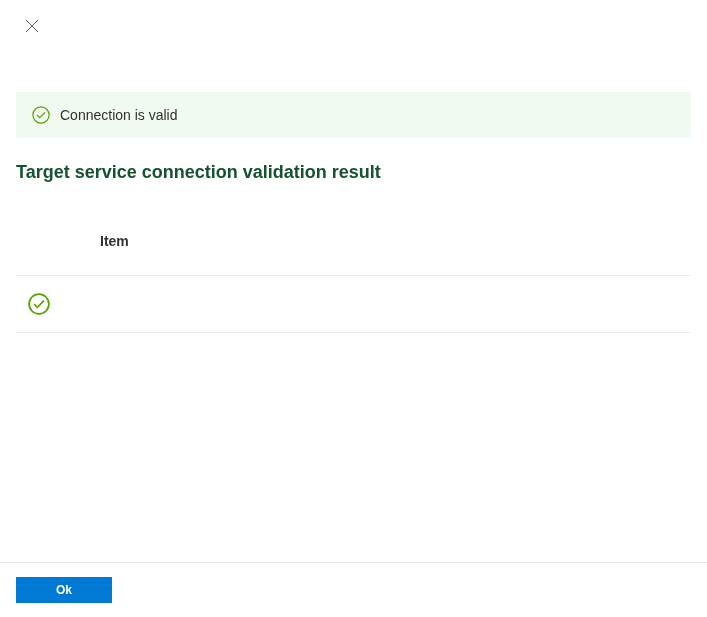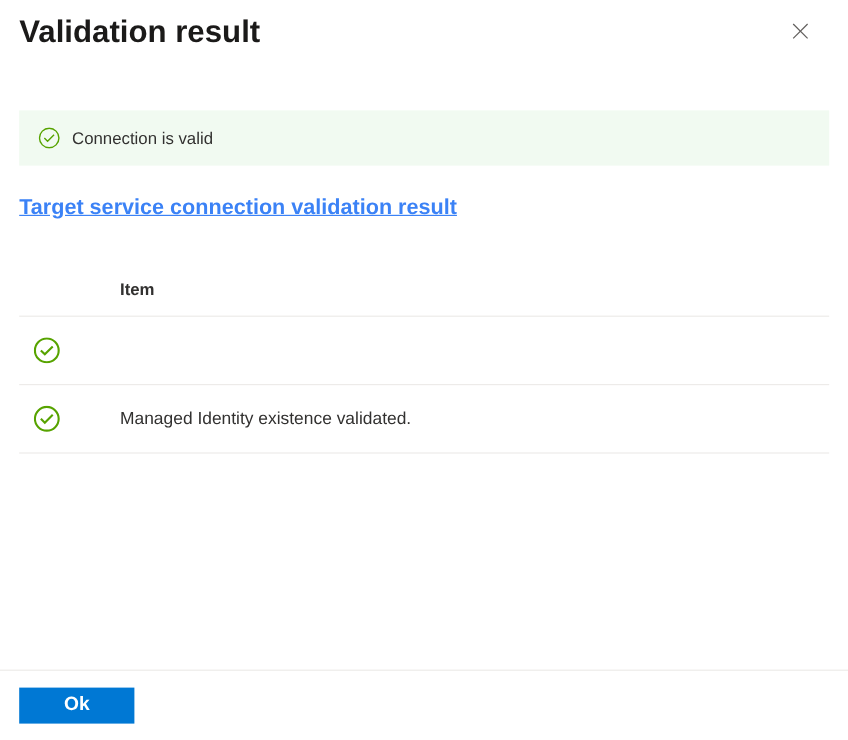--- a/index.html
+++ b/index.html
@@ -61,30 +61,29 @@
     }
     .status-text {
       font-size: 14px;
       color: #323130;
     }
     .section-title {
       font-size: 18px;
       font-weight: 600;
       padding: 0 16px;
       margin-bottom: 40px;
-      color: #3b82f6;
-      text-decoration: underline;
+      color: #14532d;
     }
     .table {
       width: 100%;
       padding: 0 16px;
     }
     .table-header {
       display: flex;
-      padding: 10px 0 14px 0;
+      padding: 10px 0 26px 0;
       border-bottom: 1px solid #edebe9;
     }
     .col-status {
       width: 84px;
       padding-left: 12px;
     }
     .col-item {
       flex: 1;
       font-weight: 600;
       font-size: 14px;
@@ -109,33 +108,32 @@
       bottom: 0;
       left: 0;
       right: 0;
       border-top: 1px solid #edebe9;
       padding: 14px 16px;
     }
     .ok-button {
       background: #0078d4;
       color: #ffffff;
       border: none;
-      font-size: 16px;
+      font-size: 12px;
       font-weight: 600;
       padding: 6px 0;
       width: 96px;
       cursor: pointer;
       font-family: inherit;
     }
   </style>
 </head>
 <body>
 
 <div class="header">
-  <h1 class="title">Validation result</h1>
   <button class="close-btn">
     <svg viewBox="0 0 14 14" fill="none" stroke="currentColor" stroke-width="1">
       <line x1="1" y1="1" x2="13" y2="13"></line>
       <line x1="13" y1="1" x2="1" y2="13"></line>
     </svg>
   </button>
 </div>
 
 <div class="status-banner">
   <svg class="check-icon" viewBox="0 0 20 20">
@@ -157,26 +155,17 @@
     <div class="col-status">
       <svg class="check-icon-lg" viewBox="0 0 20 20">
         <circle cx="10" cy="10" r="9" fill="none" stroke="#57a300" stroke-width="1.6"></circle>
         <path d="M5.5 10 L8.5 13 L14.5 7" fill="none" stroke="#57a300" stroke-width="1.6"></path>
       </svg>
     </div>
   </div>
 
 
 
-  <div class="table-row">
-    <div class="col-status">
-      <svg class="check-icon-lg" viewBox="0 0 20 20">
-        <circle cx="10" cy="10" r="9" fill="none" stroke="#57a300" stroke-width="1.6"></circle>
-        <path d="M5.5 10 L8.5 13 L14.5 7" fill="none" stroke="#57a300" stroke-width="1.6"></path>
-      </svg>
-    </div>
-    <div class="col-item">Managed Identity existence validated.</div>
-  </div>
 </div>
 
 <div class="footer">
   <button class="ok-button">Ok</button>
 </div>
 
 </body></html>

